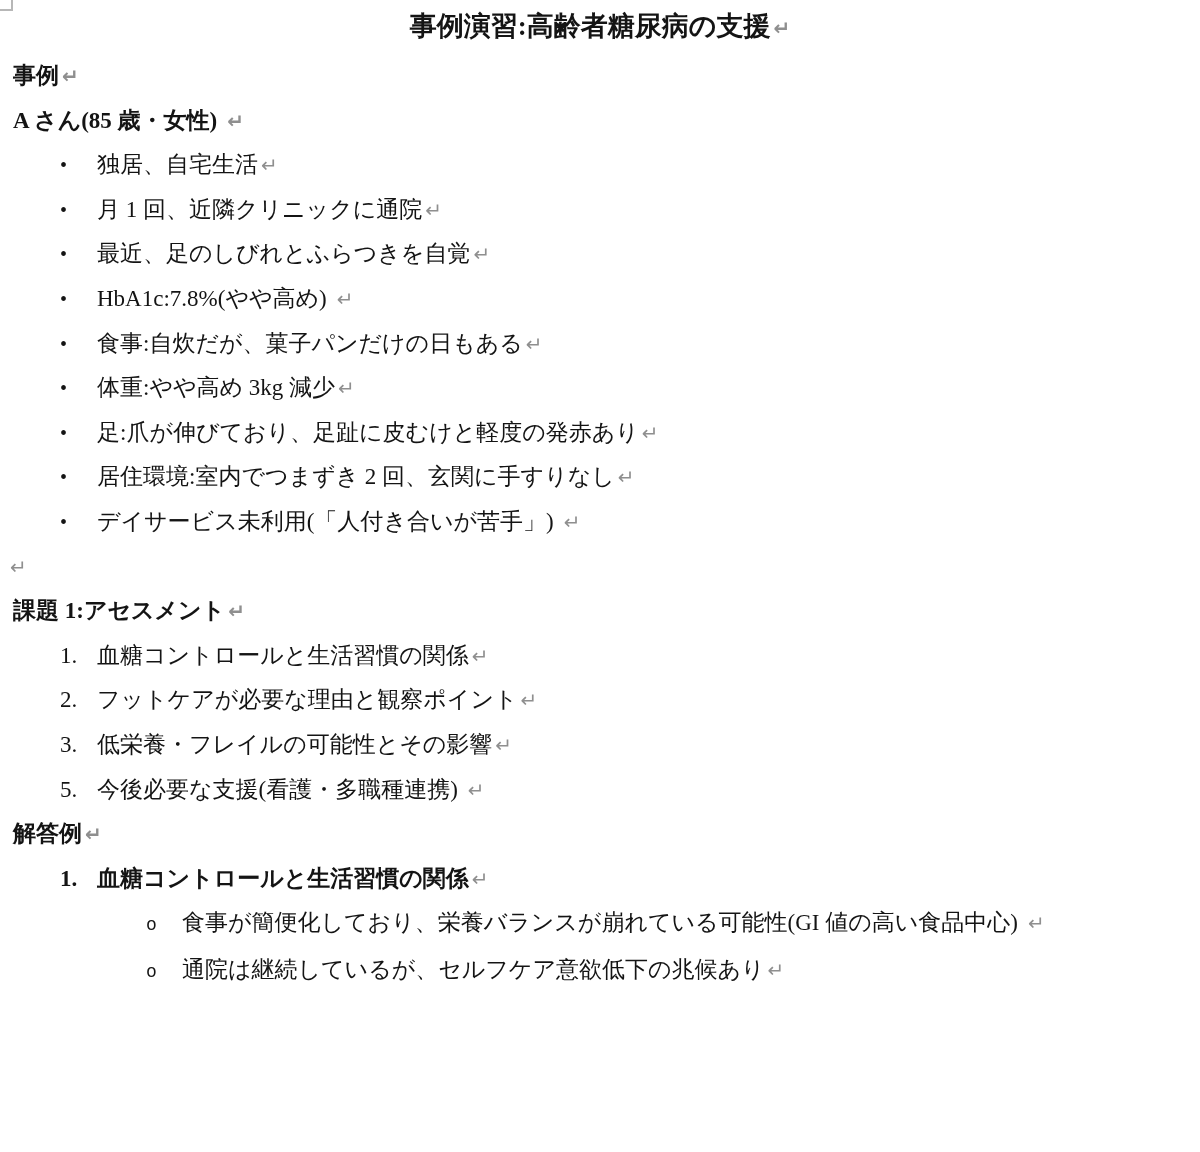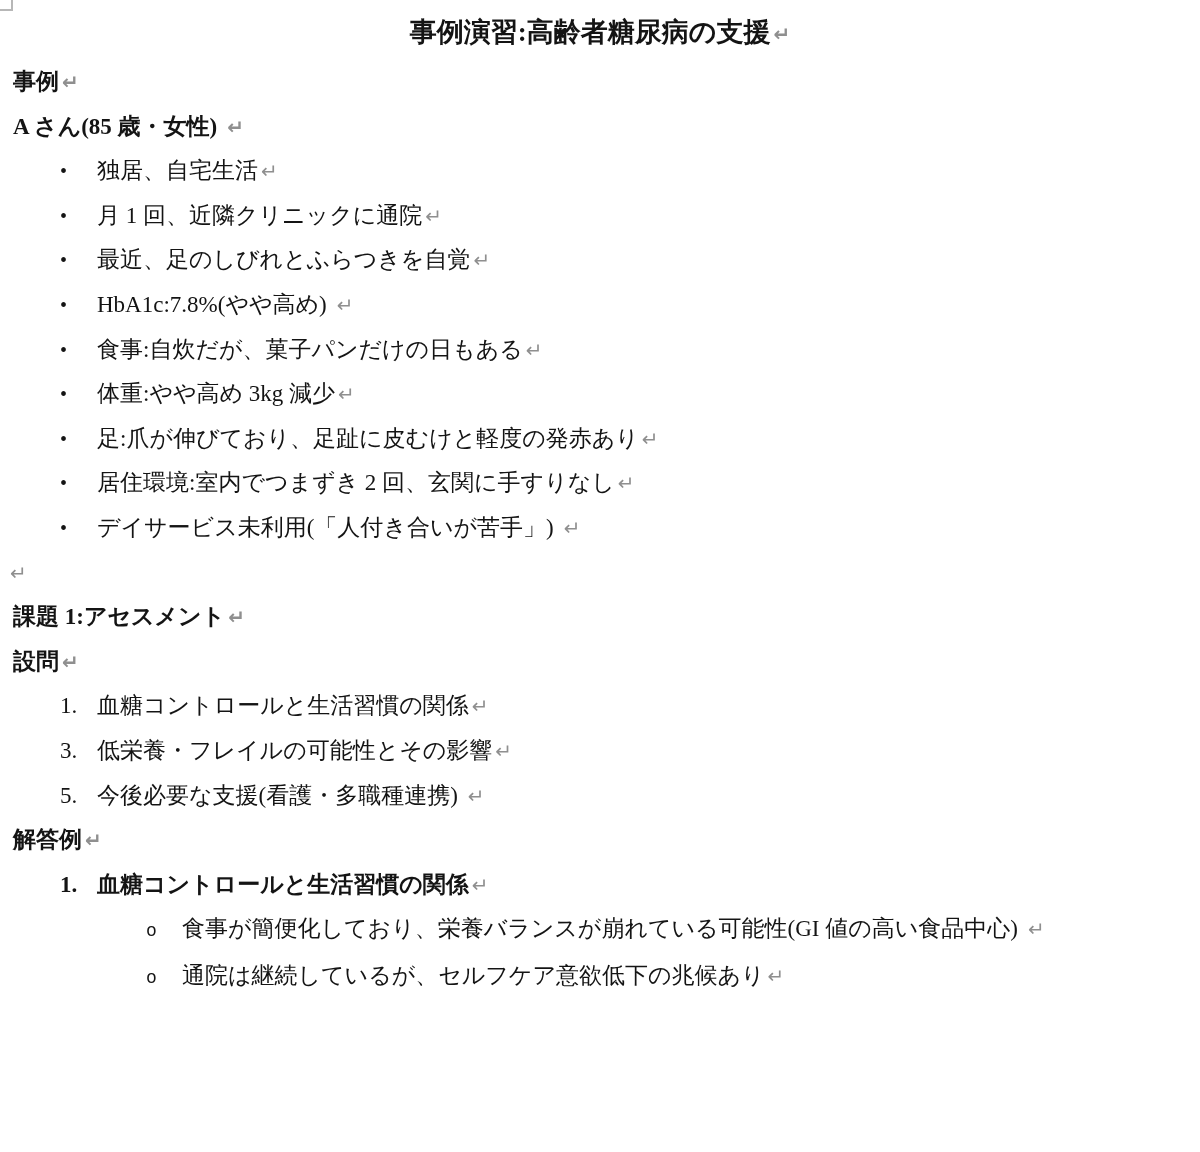--- a/index.html
+++ b/index.html
@@ -2,21 +2,21 @@
 <html lang="ja"><head>
 <meta charset="utf-8">
 <style>
   html, body { margin: 0; padding: 0; }
   body {
     width: 1200px; height: 1152px;
     background: #ffffff; overflow: hidden;
     font-family: "Liberation Serif", "DejaVu Serif", serif;
     color: #141414;
   }
-  .doc { position: relative; width: 1200px; height: 828px; padding-top: 6px; box-sizing: border-box; }
+  .doc { position: relative; width: 1200px; height: 828px; box-sizing: border-box; }
   .corner {
     position: absolute; top: 0; left: 0;
     width: 11px; height: 9px;
     border-right: 2px solid #b7b7b7;
     border-bottom: 2px solid #b7b7b7;
   }
   .p {
     font-size: 23px; line-height: 44.6px;
     padding-left: 13px; white-space: nowrap;
   }
@@ -88,26 +88,26 @@
   </div>
 
   <div class="p">
     <span class="pil" style="margin-left:-3px">↵</span>
   </div>
 
   <div class="p h">
     <span>課題 1:アセスメント</span><span class="pil">↵</span>
   </div>
 
-  <div class="p h">
-    <span>設問</span><span class="pil">↵</span>
-  </div>
 
   <div class="p li">
     <span class="mk">1.</span><span>血糖コントロールと生活習慣の関係</span><span class="pil">↵</span>
+  </div>
+  <div class="p li">
+    <span class="mk">2.</span><span>フットケアが必要な理由と観察ポイント</span><span class="pil">↵</span>
   </div>
   <div class="p li">
     <span class="mk">3.</span><span>低栄養・フレイルの可能性とその影響</span><span class="pil">↵</span>
   </div>
   <div class="p li">
     <span class="mk">5.</span><span>今後必要な支援(看護・多職種連携)</span><span class="pil gap">↵</span>
   </div>
 
   <div class="p h">
     <span>解答例</span><span class="pil">↵</span>

